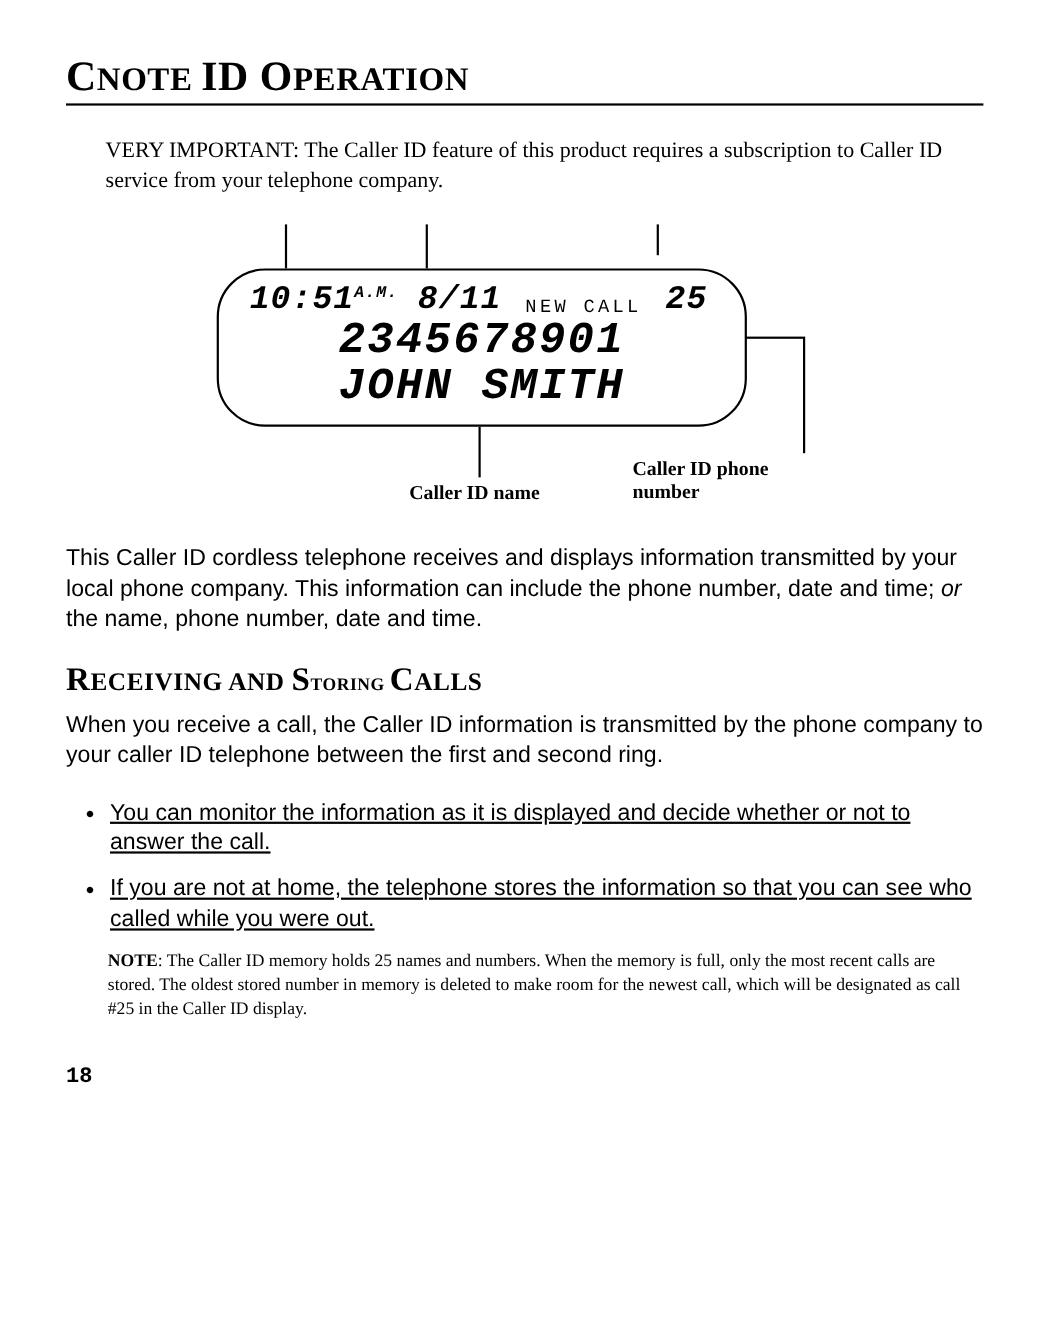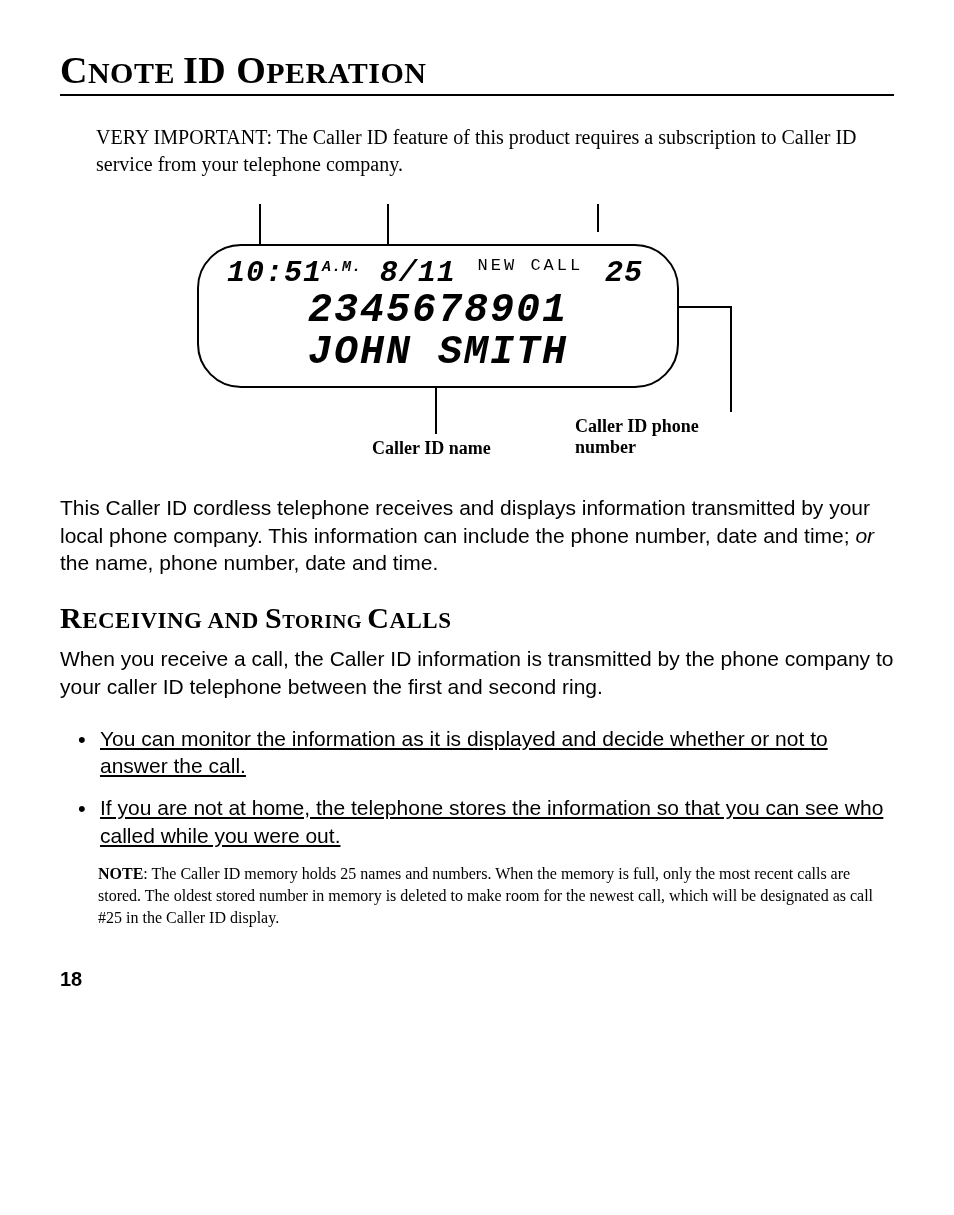--- a/index.html
+++ b/index.html
@@ -65,21 +65,21 @@
     margin: 0;
   }
   .lcd-row1 {
     font-family: 'Courier New', monospace;
     font-style: italic;
     font-weight: bold;
     font-size: 28px;
     letter-spacing: 1px;
     display:flex;
     justify-content: space-between;
-    align-items:flex-start;
+    align-items:flex-end;
     padding: 0 10px 0 4px;
   }
   .lcd-row1 .time { font-size: 30px; }
   .lcd-row1 .ampm { font-size: 15px; vertical-align: super; }
   .lcd-row1 .date { font-size: 30px; }
   .lcd-row1 .flag { font-size: 17px; font-style: normal; font-weight: normal; letter-spacing: 3px; font-family:'Courier New',monospace;}
   .lcd-row1 .seq { font-size: 30px; }
   .lcd-row2, .lcd-row3 {
     font-family: 'Courier New', monospace;
     font-style: italic;
@@ -135,21 +135,21 @@
     font-size: 22px;
   }
   .note {
     font-family: Georgia, 'Times New Roman', serif;
     font-size: 16px;
     line-height: 1.35;
     margin-left: 38px;
   }
   .note b { font-weight: bold; }
   .pagenum {
-    font-family: Liberation Sans, sans-serif;
+    font-family: Liberation Mono, monospace;
     font-weight: bold;
     font-size: 20px;
     margin-top: 40px;
   }
 </style>
 </head>
 <body>
 
 <div class="page-title">
   <span class="big">C</span><span class="rest">NOTE </span><span class="big">ID </span><span class="big">O</span><span class="rest">PERATION</span>
@@ -184,21 +184,21 @@
     <div class="leader-ph-v"></div>
     <div class="label-phone">Caller ID phone number</div>
   </div>
 </div>
 
 <div class="body-text">
   <span>This Caller ID cordless telephone receives and displays information transmitted by your local phone company. This information can include the phone number, date and time; </span><em>or</em><span> the name, phone number, date and time.</span>
 </div>
 
 <div class="section-head">
-  <span style="font-size:30px">R</span><span style="font-size:23px">ECEIVING </span><span style="font-size:23px">AND </span><span style="font-size:30px">S</span><span style="font-size:19px">TORING </span><span style="font-size:30px">C</span><span style="font-size:23px">ALLS</span>
+  <span style="font-size:30px">R</span><span style="font-size:23px">ECEIVING </span><span style="font-size:23px">AND </span><span style="font-size:30px">S</span><span style="font-size:16px">TORING </span><span style="font-size:30px">C</span><span style="font-size:23px">ALLS</span>
 </div>
 
 <div class="body-text">When you receive a call, the Caller ID information is transmitted by the phone company to your caller ID telephone between the first and second ring.</div>
 
 <ul class="bullets">
   <li>You can monitor the information as it is displayed and decide whether or not to answer the call.</li>
   <li>If you are not at home, the telephone stores the information so that you can see who called while you were out.</li>
 </ul>
 
 <div class="note">

